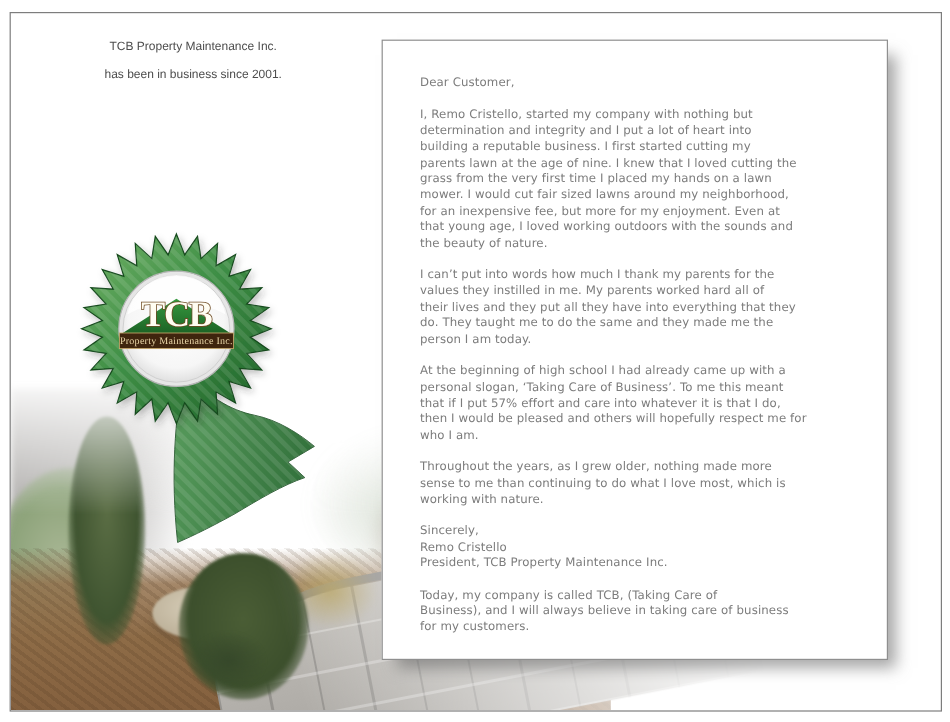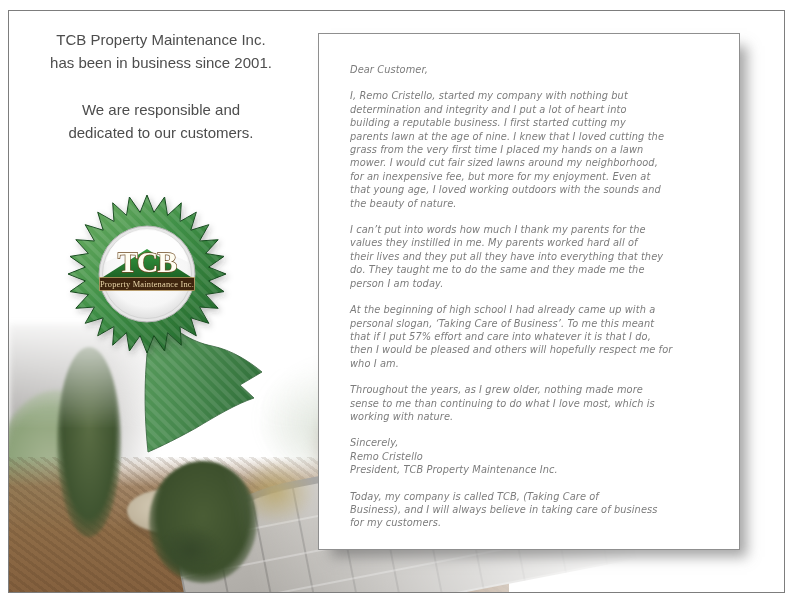--- a/index.html
+++ b/index.html
@@ -12,32 +12,32 @@
     position:absolute;left:8px;top:10px;width:775px;height:581px;
     border:1px solid #7d7d7d;background:#ffffff;overflow:hidden;
   }
 
   
   .intro{
     position:absolute;left:2px;top:17px;width:300px;
     text-align:center;color:#4d4d4d;z-index:4;
   }
   .intro p{
-    margin:0 0 24px 0;font-size:15px;line-height:23px;white-space:pre-line;
+    margin:0 0 24px 0;font-size:10px;line-height:23px;white-space:pre-line;
   }
 
   
   .letter{
     position:absolute;left:309px;top:22px;width:422px;height:517px;
     box-sizing:border-box;background:#ffffff;border:1px solid #8f8f8f;
     box-shadow:10px 10px 12px -3px rgba(95,95,95,.55);
     padding:29px 24px 0 31px;overflow:hidden;z-index:5;
   }
   .letter p{
-    margin:0 0 13px 0;font-family:"DejaVu Sans", sans-serif;font-style:italic;
+    margin:0 0 13px 0;font-family:"DejaVu Sans", sans-serif;
     font-size:9.8px;line-height:13.4px;letter-spacing:.1px;color:#7c7c7c;
     white-space:pre-line;
   }
 
   
   .photo{
     position:absolute;left:0;top:284px;width:740px;height:297px;z-index:1;
     -webkit-mask-image:linear-gradient(to top,#000 0%,#000 55%,rgba(0,0,0,0) 95%);
             mask-image:linear-gradient(to top,#000 0%,#000 55%,rgba(0,0,0,0) 95%);
   }
@@ -211,22 +211,20 @@
 
     <polygon points="100,279 147,249 194,279" fill="url(#triGrad)"></polygon>
     <rect x="99.5" y="277.5" width="95" height="13" fill="#3f250e" stroke="#c9a96a" stroke-width="0.7"></rect>
     <text class="logo-acronym-text" x="147" y="272">TCB</text>
     <text class="logo-company-text" x="147" y="287">Property Maintenance Inc.</text>
   </svg>
 
   <div class="intro">
     <p>TCB Property Maintenance Inc.
 has been in business since 2001.</p>
-    <p>We are responsible and
-dedicated to our customers.</p>
   </div>
 
   <div class="letter">
     <p>Dear Customer,</p>
     <p>I, Remo Cristello, started my company with nothing but
 determination and integrity and I put a lot of heart into
 building a reputable business.  I first started cutting my
 parents lawn at the age of nine.  I knew that I loved cutting the
 grass from the very first time I placed my hands on a lawn
 mower.   I would cut fair sized lawns around my neighborhood,

